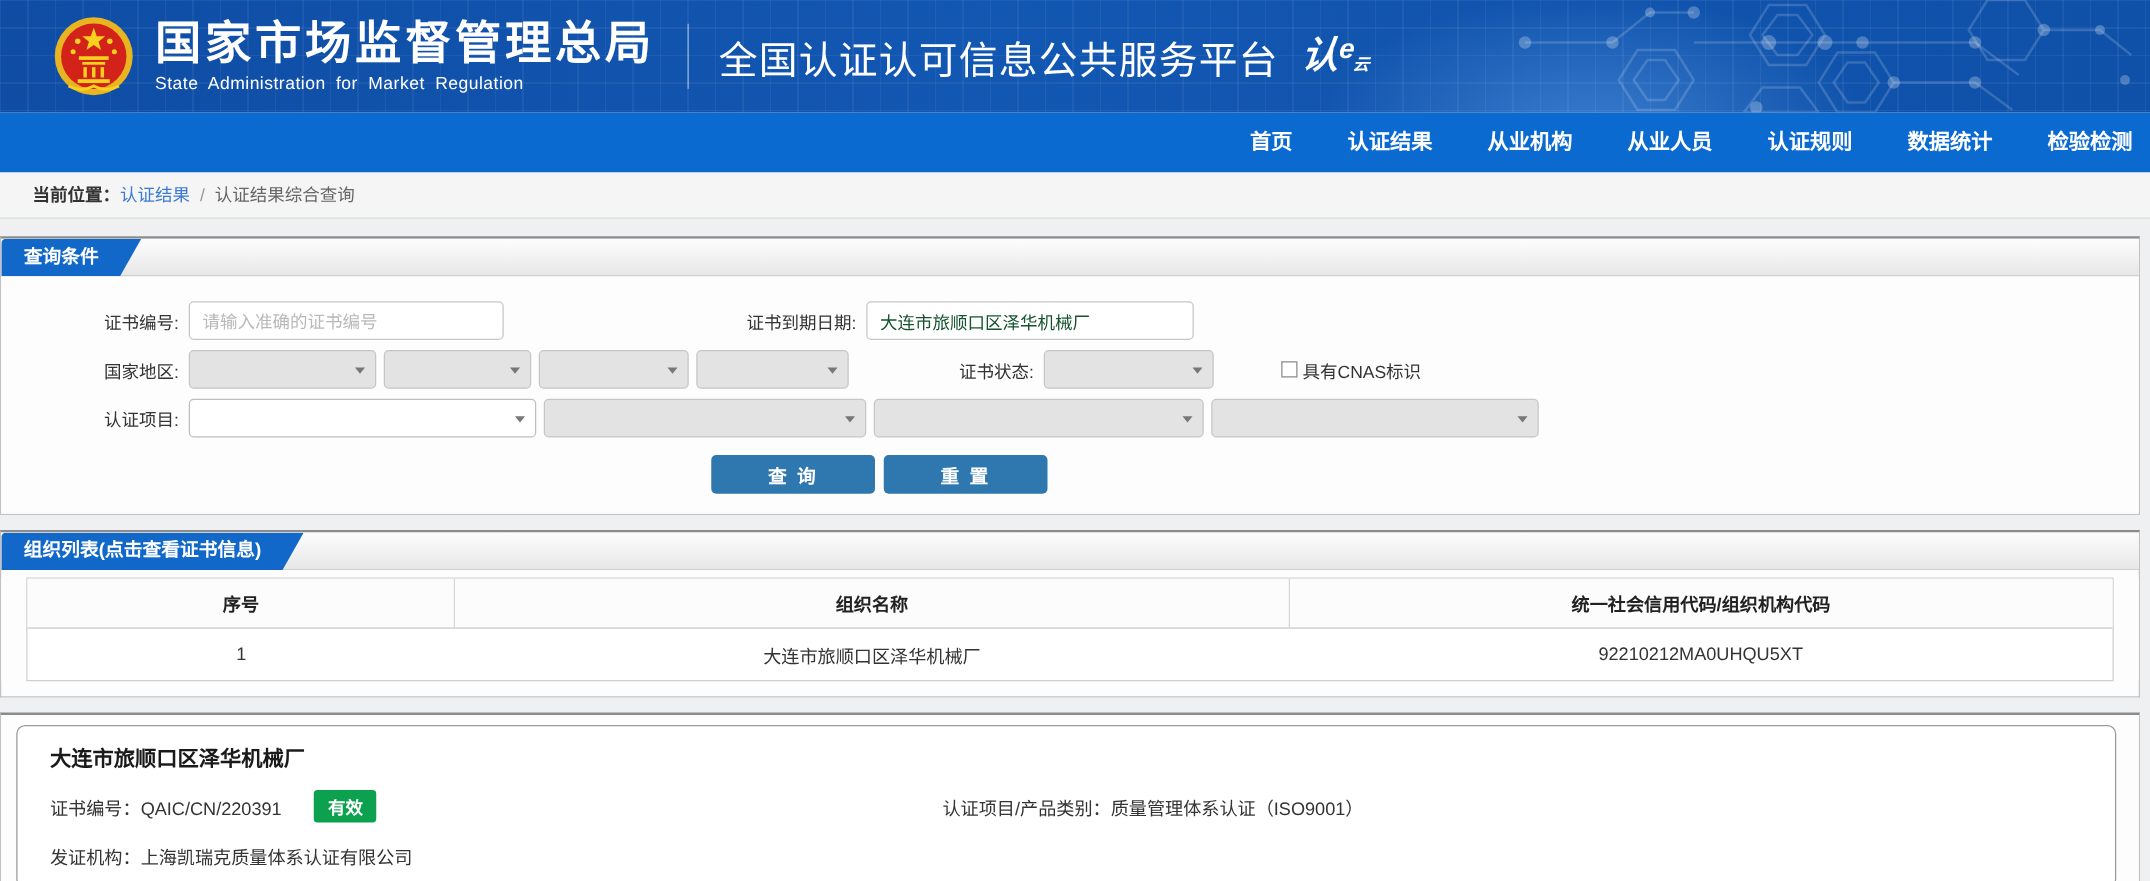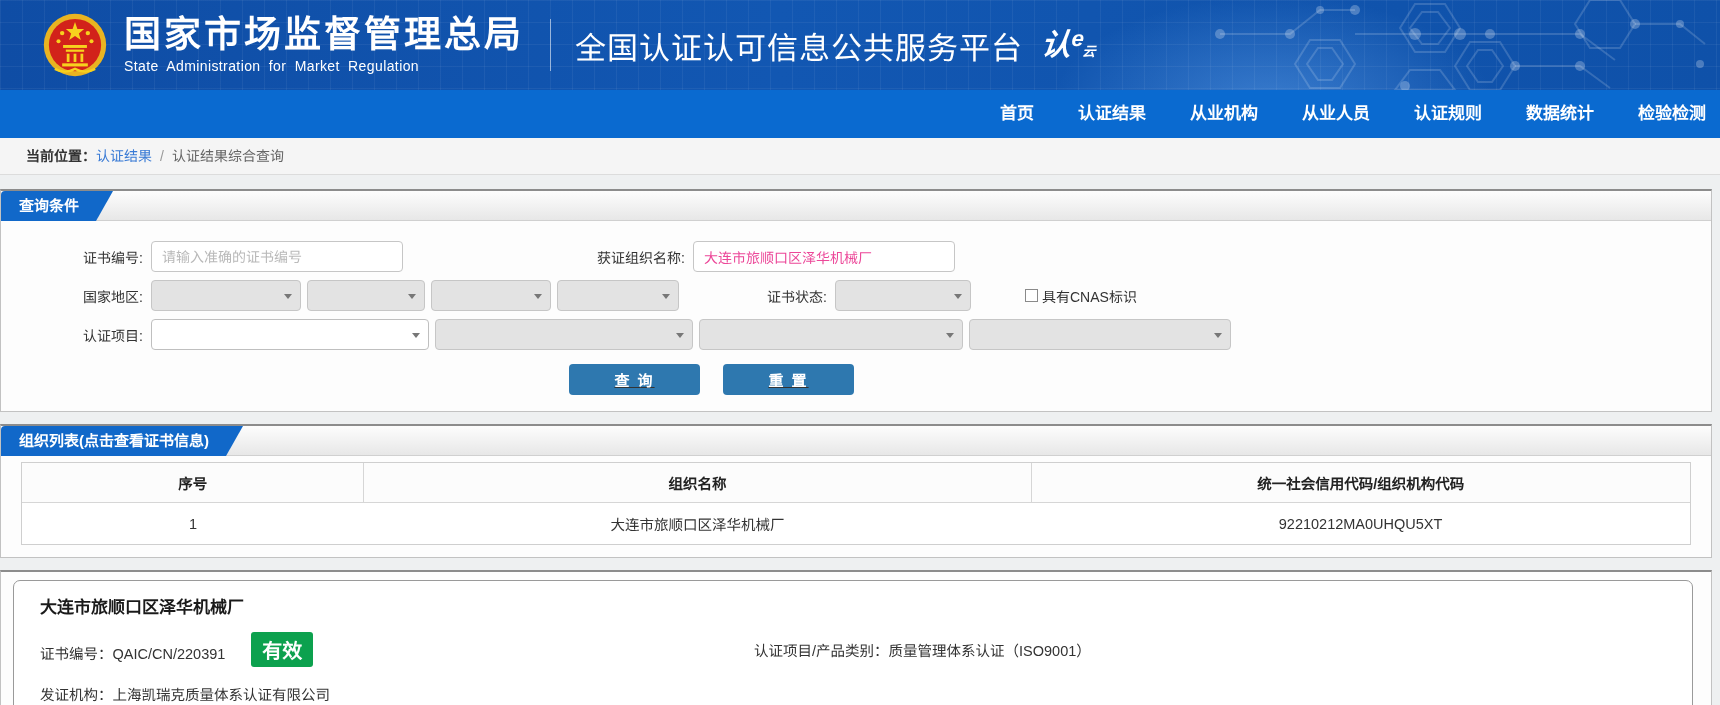--- a/index.html
+++ b/index.html
@@ -50,47 +50,47 @@
   .panel-tab{position:absolute;left:0;top:0;height:30px;line-height:30px;padding:0 34px 0 18px;
     background:var(--tab-blue);color:#fff;font-size:15px;font-weight:700;
     clip-path:polygon(0 0, 100% 0, calc(100% - 17px) 100%, 0 100%);
     border-radius:4px 0 0 0;}
   .panel-body{background:#fdfdfd;}
 
   
   .query-body{padding:12px 0 16px 0;}
   .form-row{display:flex;align-items:center;margin:8px 0;}
   .flabel{width:150px;text-align:right;padding-right:8px;color:#333;font-size:14px;flex:0 0 auto;}
-  .txt{height:31px;border:1px solid #c6c6c6;border-radius:4px;padding:0 10px;font-size:14px;color:#ec4899;background:#fff;outline:none;font-family:inherit;}
+  .txt{height:31px;border:1px solid #c6c6c6;border-radius:4px;padding:0 10px;font-size:14px;color:#14532d;background:#fff;outline:none;font-family:inherit;}
   .txt::placeholder{color:#b9b9b9;}
   .sel{position:relative;height:31px;border:1px solid #bfbfbf;border-radius:4px;background:#fff;margin-right:6px;}
   .sel.disabled{background:#e3e3e3;border-color:#c6c6c6;}
   .caret{position:absolute;right:8px;top:13px;width:0;height:0;border-left:4px solid transparent;border-right:4px solid transparent;border-top:5px solid #777;}
   .wlabel2{width:290px;}
   .cnas-wrap{display:flex;align-items:center;margin-left:48px;}
   .checkbox{width:13px;height:13px;border:1px solid #8a8a8a;background:#fff;display:inline-block;margin-right:4px;}
-  .btn-row{display:flex;gap:23px;padding-left:568px;margin-top:14px;text-decoration:underline;}
+  .btn-row{display:flex;gap:7px;padding-left:568px;margin-top:14px;}
   .btn{width:131px;height:31px;border:none;border-radius:4px;background:var(--button-blue);color:#fff;font-size:15px;font-weight:700;cursor:pointer;font-family:inherit;letter-spacing:2px;}
 
   
   .table-wrap{margin:6px 20px 12px 20px;border:1px solid #cfcfcf;background:#fff;}
   table.org-table{width:100%;border-collapse:collapse;font-size:14.5px;}
   .org-table th{font-weight:700;color:#222;padding:9px 6px;background:#fcfcfc;border-bottom:1px solid #d6d6d6;}
   .org-table th + th{border-left:1px solid #d6d6d6;}
   .org-table td{padding:10px 6px;text-align:center;color:#333;}
   .org-table .c1{width:20.5%;} .org-table .c2{width:40%;} .org-table .c3{width:39.5%;}
   .org-table tr.data-row{cursor:pointer;}
 
   
   .cert-body{padding:8px 18px 16px 12px;}
   .cert-card{border:1px solid #9a9a9a;border-radius:7px;background:#fff;padding:12px 26px 14px 26px;cursor:pointer;}
   .cert-title{font-size:17px;font-weight:700;color:#1a1a1a;margin-bottom:14px;}
   .cert-info{display:grid;grid-template-columns:714px 667px 1fr;align-items:center;margin-bottom:16px;}
   .cert-line{font-size:14.5px;color:#333;}
-  .badge{display:inline-block;background:var(--badge-green);color:#fff;font-weight:700;font-size:20px;border-radius:3px;padding:3px 11px;margin-left:26px;vertical-align:1px;}
+  .badge{display:inline-block;background:var(--badge-green);color:#fff;font-weight:700;font-size:14px;border-radius:3px;padding:3px 11px;margin-left:26px;vertical-align:1px;}
 </style>
 </head>
 <body>
 
 <header class="site-header">
   <svg class="hex-pattern" width="560" height="90" viewBox="0 0 560 90">
     <g fill="none" stroke="#ffffff" stroke-opacity="0.16" stroke-width="2">
       <polygon points="255,4 285,4 300,28 285,52 255,52 240,28"></polygon>
       <polygon points="262,12 278,12 290,28 278,44 262,44 250,28"></polygon>
       <polygon points="150,40 180,40 195,64 180,88 150,88 135,64"></polygon>
@@ -169,21 +169,21 @@
 <main class="page-main">
 
   <section class="panel">
     <div class="panel-head">
       <div class="panel-tab">查询条件</div>
     </div>
     <div class="panel-body query-body">
       <div class="form-row">
         <span class="flabel">证书编号:</span>
         <input class="txt" style="width: 252px;" placeholder="请输入准确的证书编号">
-        <span class="flabel wlabel2">获证组织名称:</span>
+        <span class="flabel wlabel2">证书到期日期:</span>
         <input class="txt" style="width: 262px;" value="大连市旅顺口区泽华机械厂">
       </div>
       <div class="form-row">
         <span class="flabel">国家地区:</span>
         <div class="sel disabled" style="width:150px;">
             <span class="caret"></span>
           </div>
         <div class="sel disabled" style="width:118px;">
             <span class="caret"></span>
           </div>

